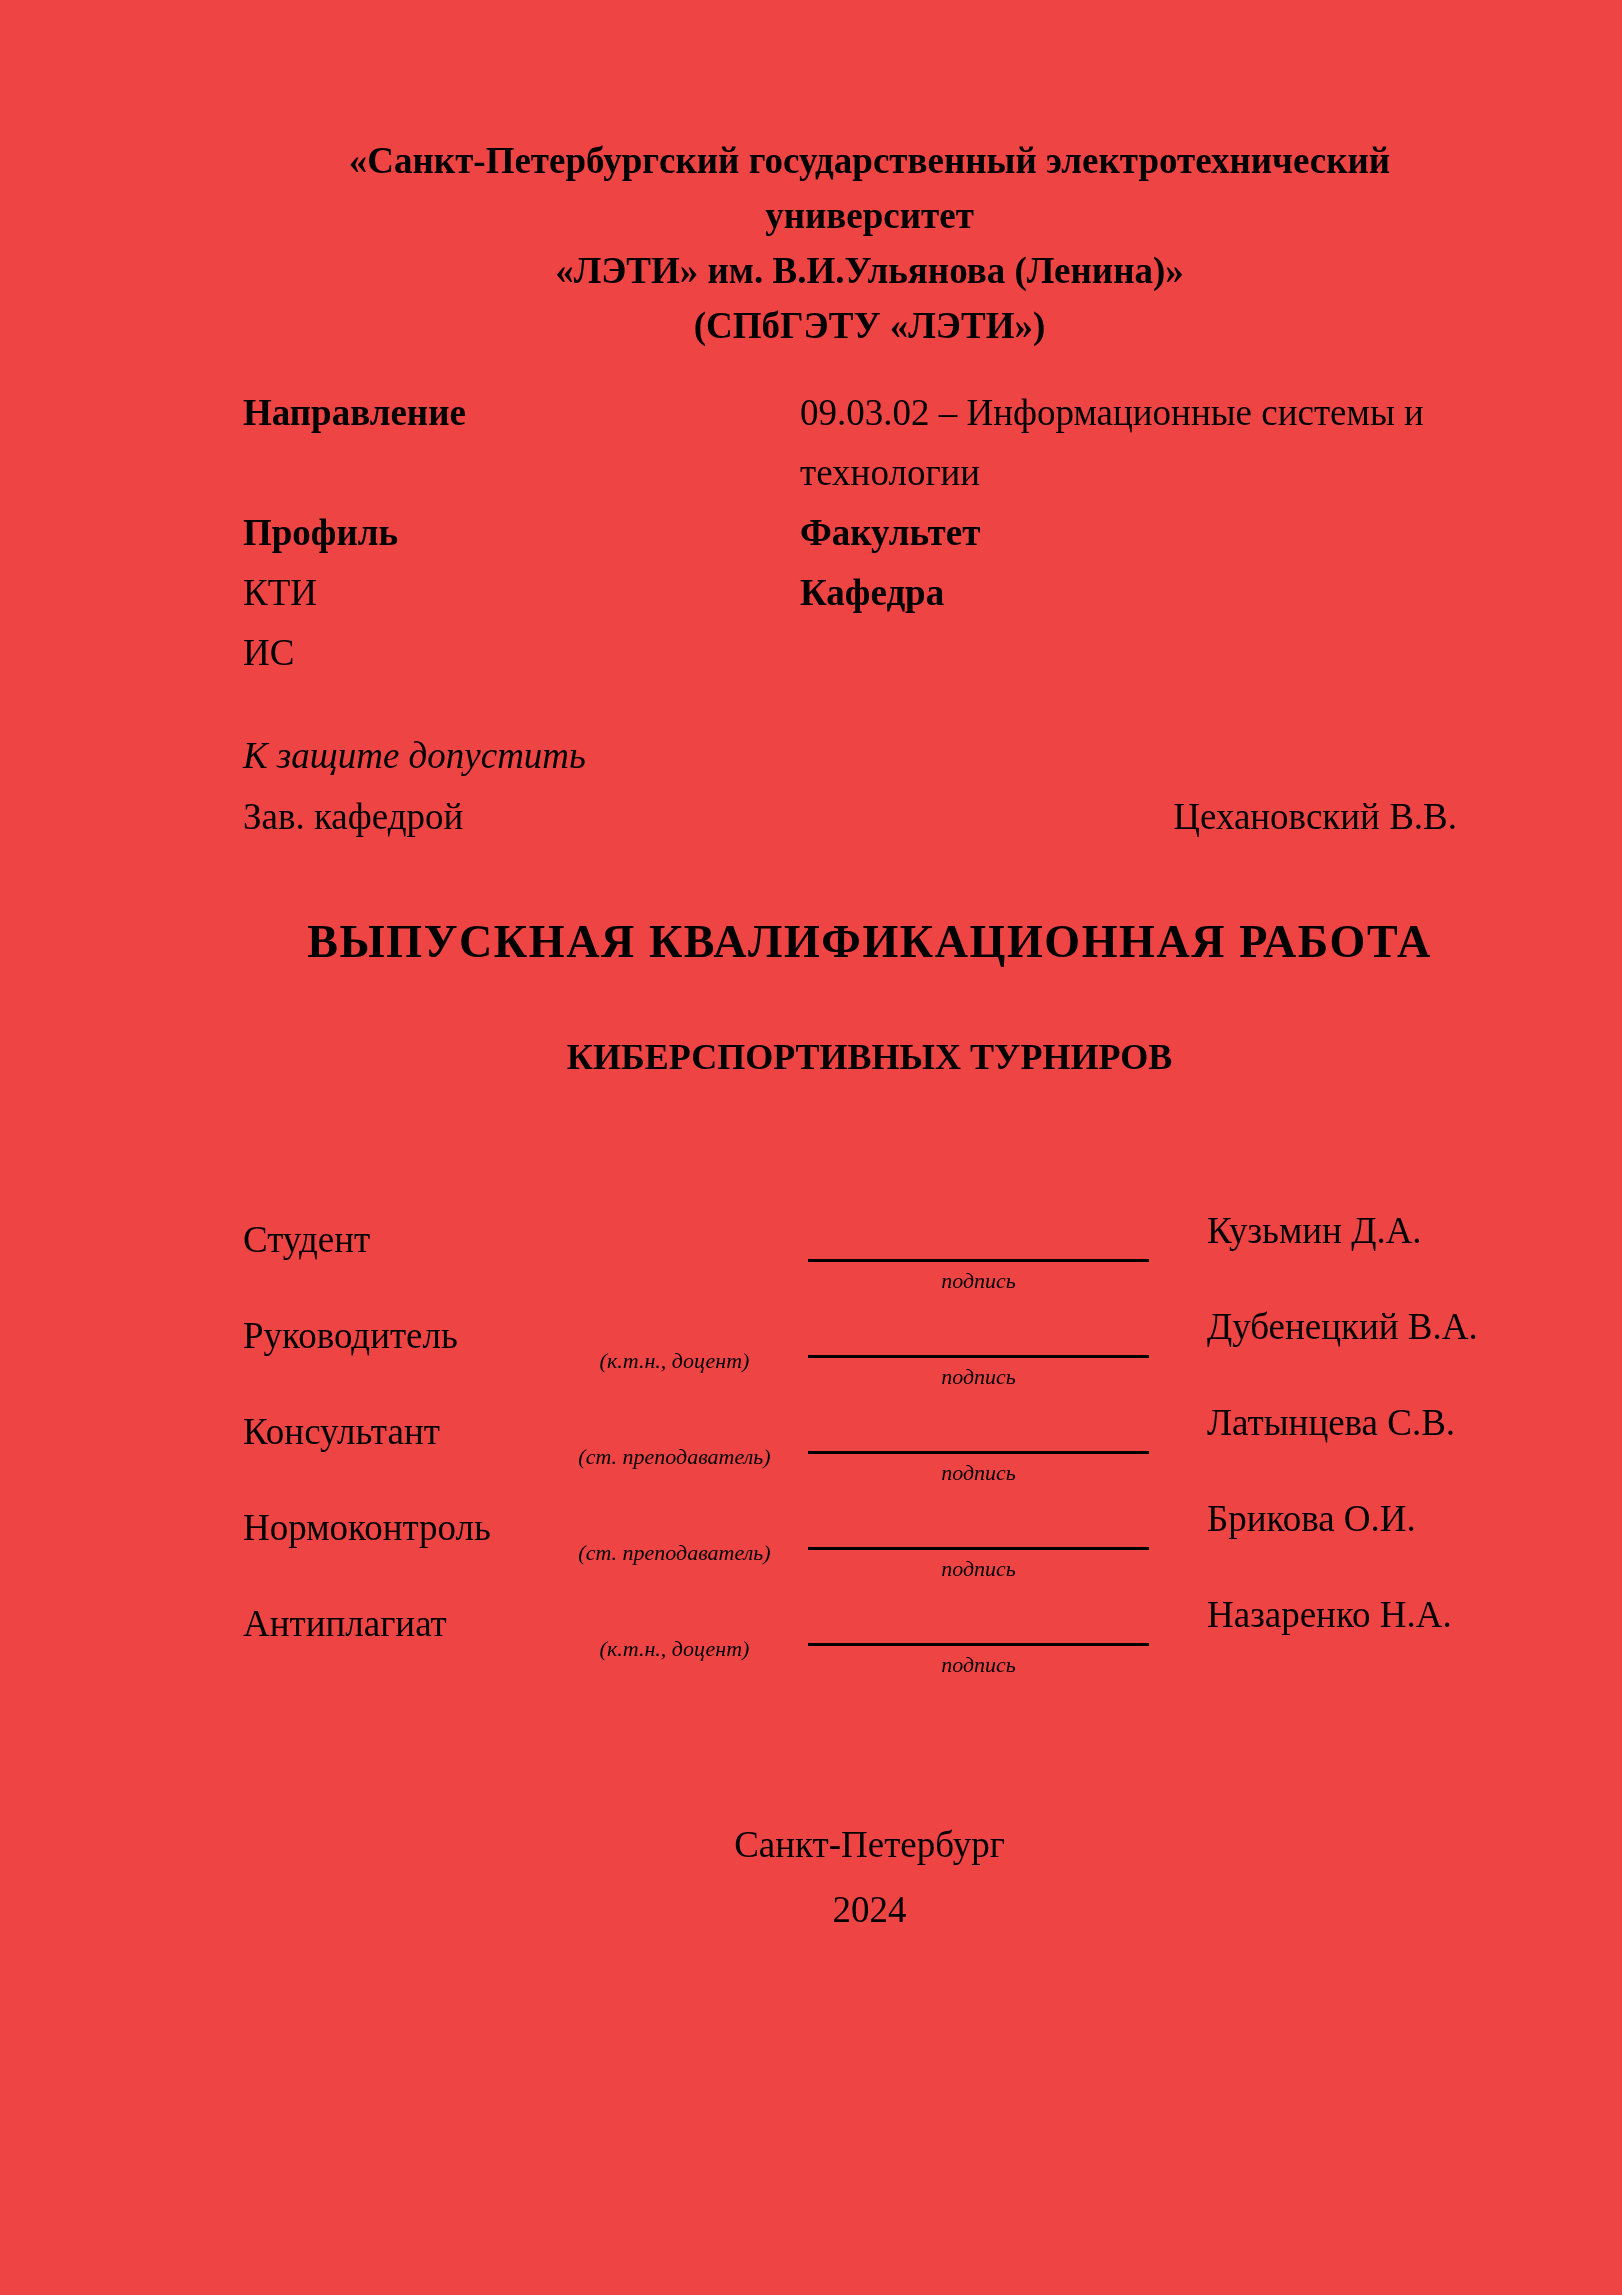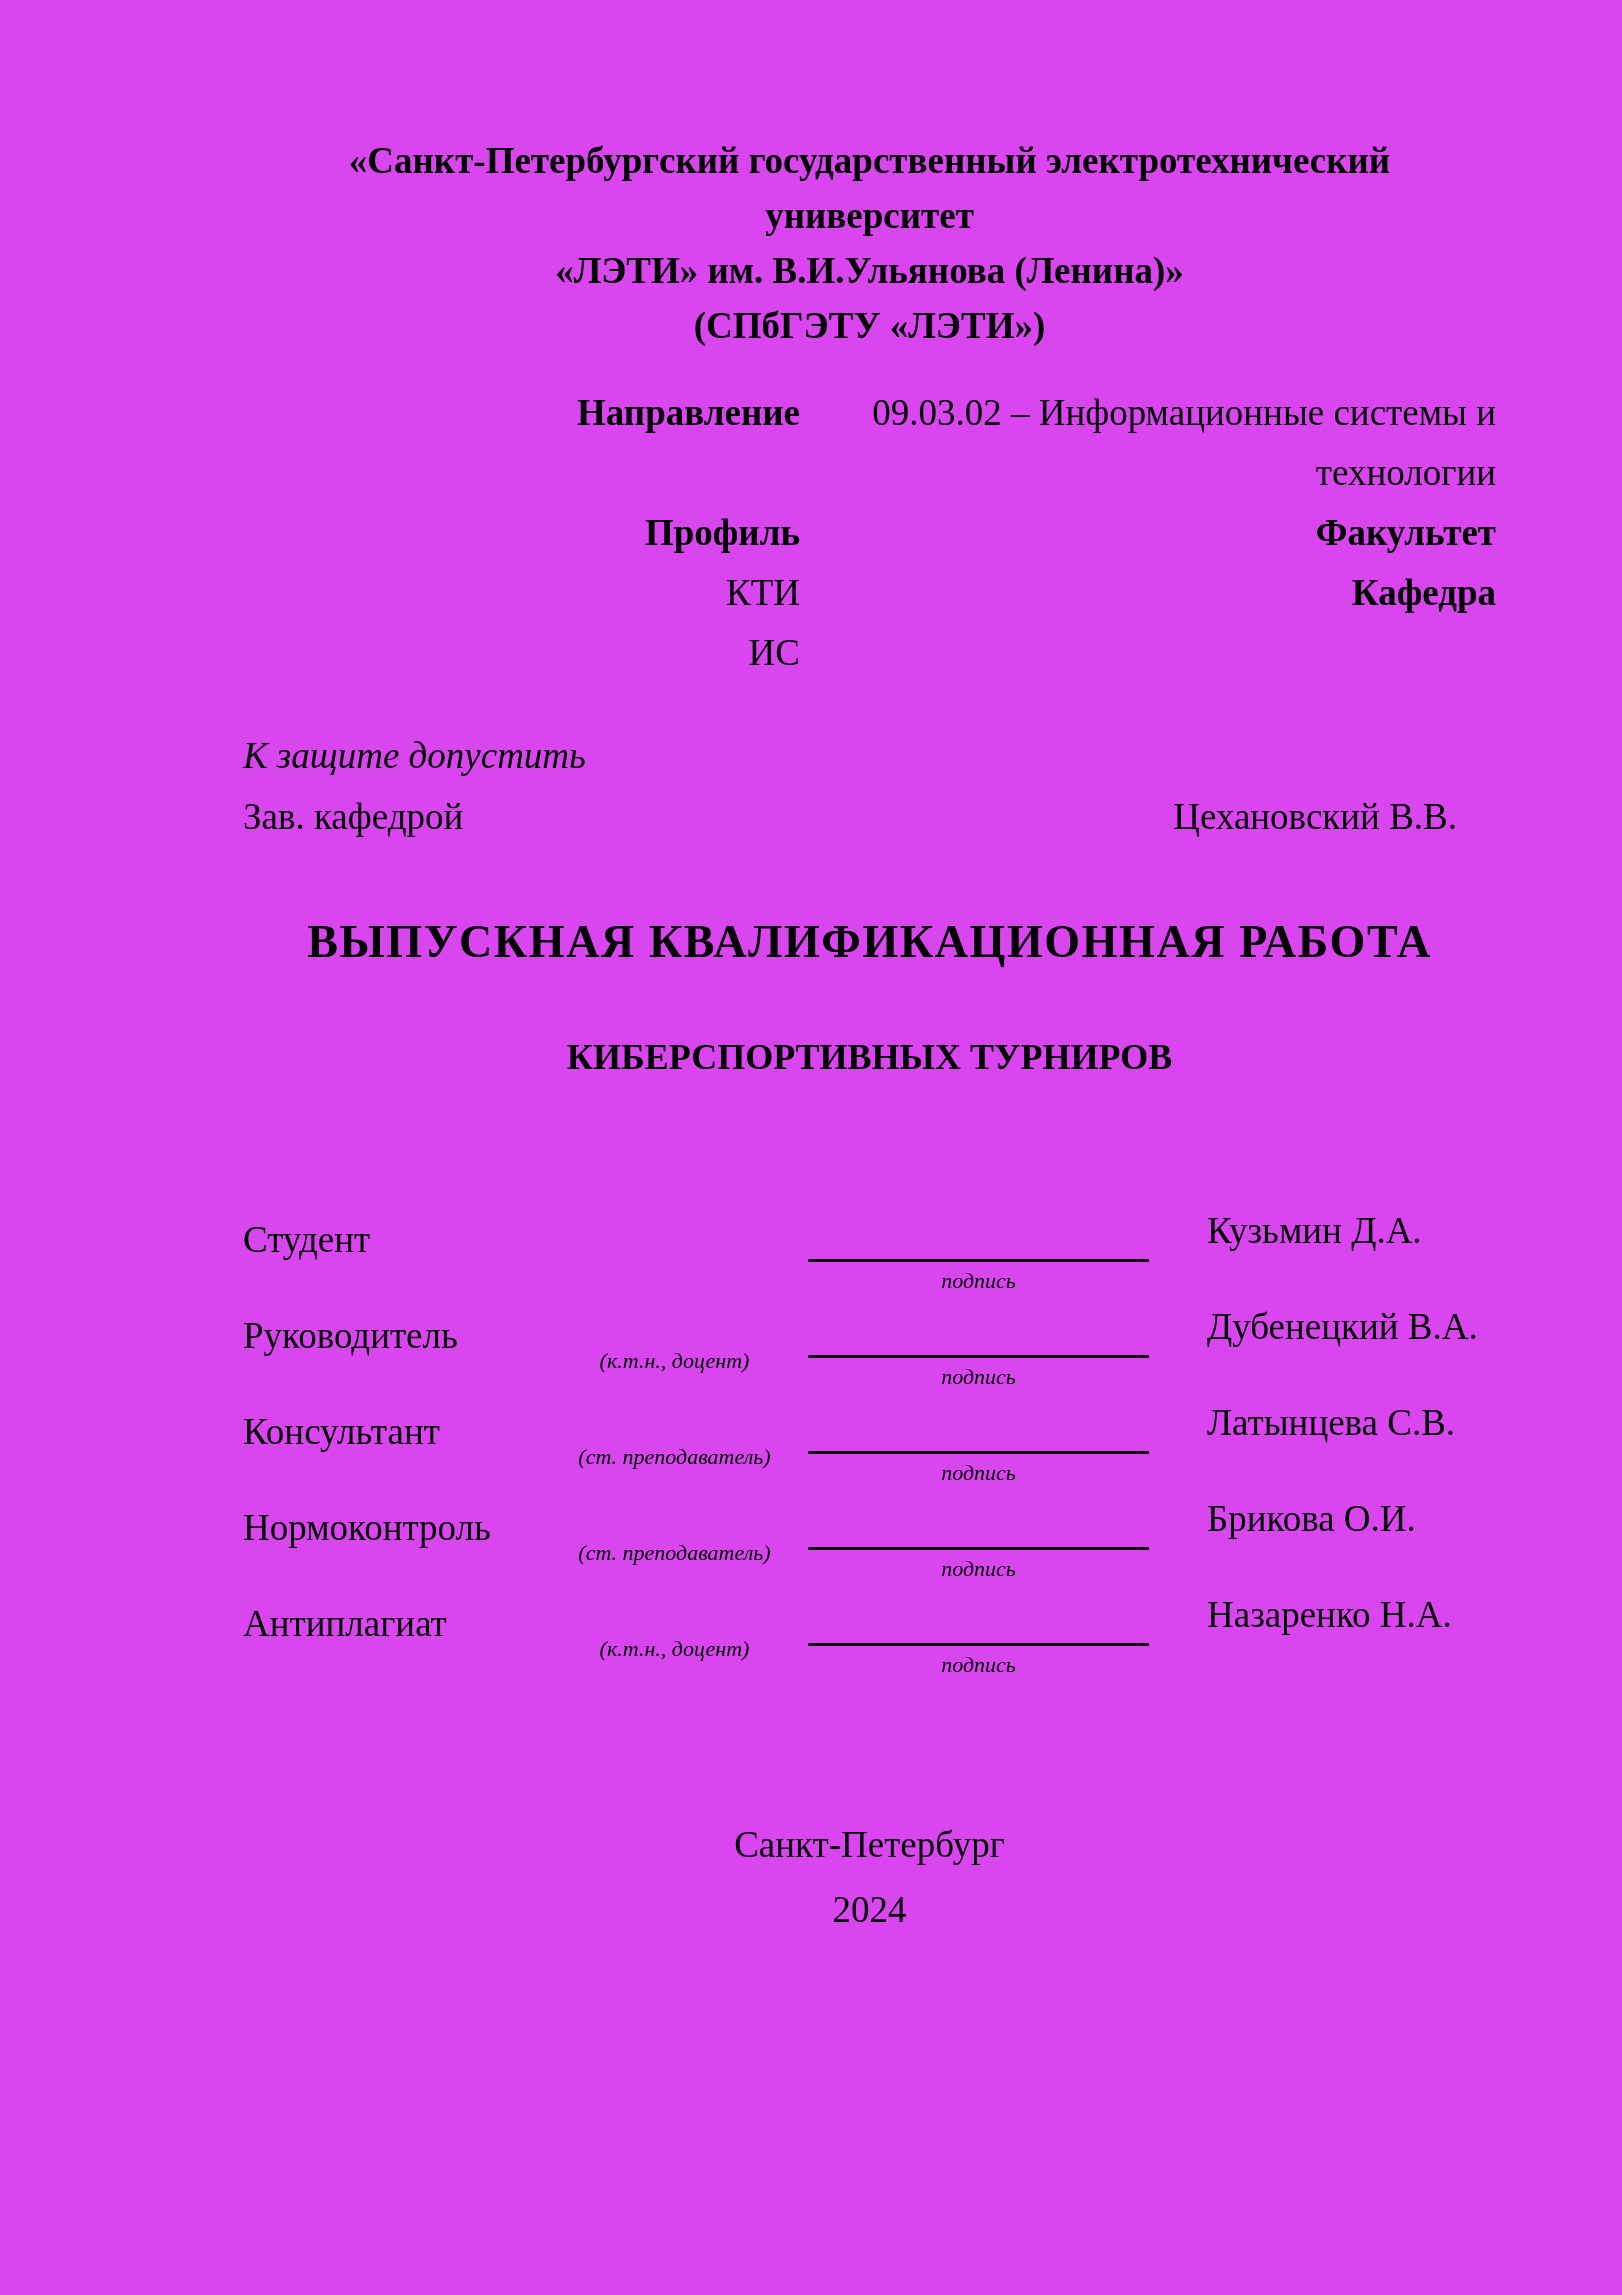--- a/index.html
+++ b/index.html
@@ -6,40 +6,39 @@
   html, body { background: #ffffff; }
   body {
     width: 1623px; height: 2295px;
     font-family: "Liberation Serif", "DejaVu Serif", serif;
     color: #000000;
     position: relative;
     overflow: hidden;
   }
   .page {
     width: 1623px; height: 2295px;
-    background: #d946ef;
+    background: #ef4444;
     padding: 133px 127px 0 243px;
   }
 
   
   .doc-header {
     text-align: center;
     font-weight: bold;
     font-size: 37px;
     line-height: 55px;
   }
 
   
   .info-grid {
     margin-top: 30px;
     display: grid;
     grid-template-columns: 557px 1fr;
     font-size: 37px;
     line-height: 60px;
-    text-align: right;
   }
   .info-label { font-weight: bold; }
   .info-value { font-weight: normal; }
 
   
   .admission { margin-top: 42px; font-size: 37px; line-height: 61px; }
   .admission-phrase { font-style: italic; }
   .admission-row { display: flex; justify-content: space-between; padding-right: 39px; }
 
   

